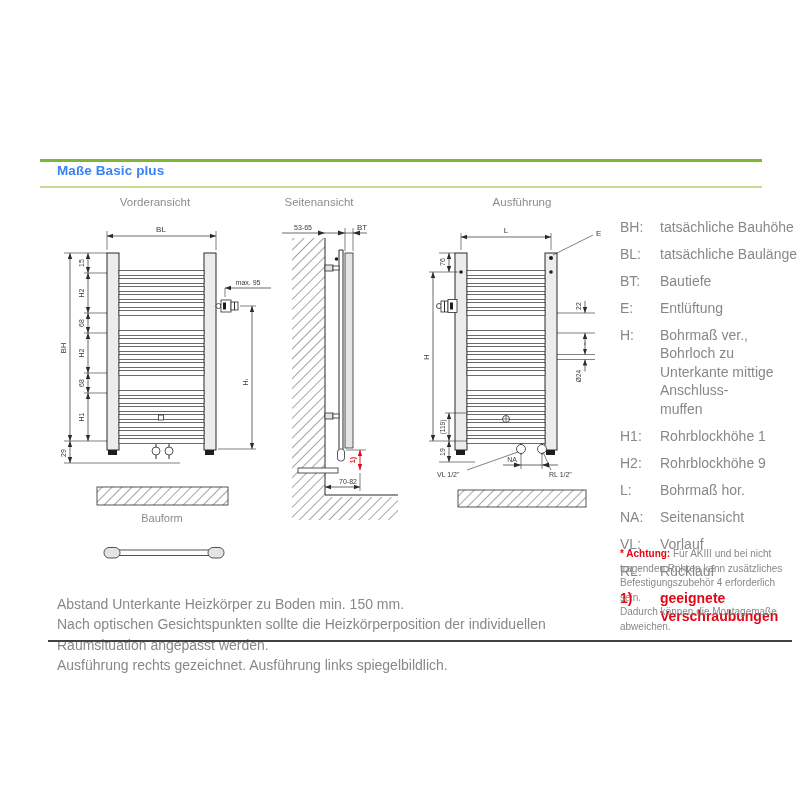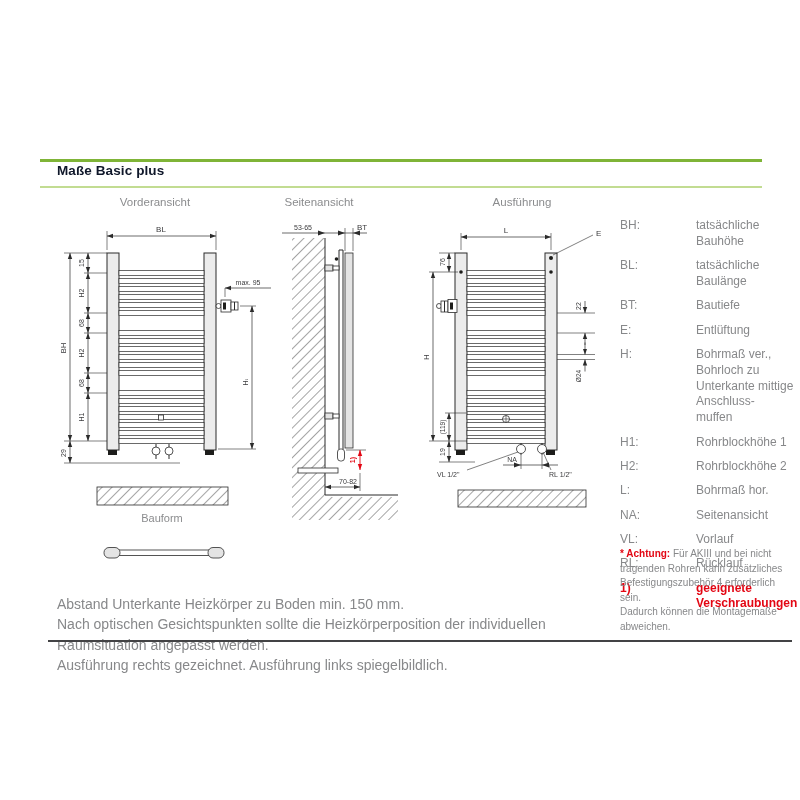--- a/index.html
+++ b/index.html
@@ -1,24 +1,24 @@
 <!DOCTYPE html>
 <html><head>
 <meta charset="utf-8">
 <style>
   html,body{margin:0;padding:0;background:#ffffff;}
   body{width:800px;height:800px;font-family:"Liberation Sans","DejaVu Sans",sans-serif;}
   .page{position:relative;width:800px;height:800px;overflow:hidden;background:#fff;}
   .abs{position:absolute;}
   .rule-top{left:40px;top:159px;width:722px;height:3px;background:#7fb437;}
   .rule-sub{left:40px;top:186px;width:722px;height:2px;background:#c2dc92;}
-  .title{left:57px;top:163px;font-size:13.5px;font-weight:bold;color:#0f172a;letter-spacing:.1px;}
+  .title{left:57px;top:163px;font-size:13.5px;font-weight:bold;color:#3b82f6;letter-spacing:.1px;}
   .view-head{top:196px;font-size:11.5px;color:#8b8c8e;transform:translateX(-50%);white-space:nowrap;}
   .legend{left:620px;top:218px;width:178px;}
-  .legend-row{display:flex;margin-bottom:8.5px;font-size:12px;line-height:1.32;color:#87888a;gap:36px;}
+  .legend-row{display:flex;margin-bottom:8.5px;font-size:14px;line-height:1.32;color:#87888a;}
   .legend-row .abbr{width:40px;flex:0 0 40px;}
   .legend-row .desc{flex:1;white-space:pre-line;}
   .legend-row.red{color:#e30613;font-weight:bold;}
   .note{left:620px;top:547px;width:178px;font-size:10px;line-height:1.45;color:#87888a;}
   .note .warn{color:#e30613;font-weight:bold;}
   .note .body{white-space:pre-line;}
   .footer{left:57px;top:594px;width:560px;font-size:14px;line-height:1.45;color:#87888a;}
   .divider{left:48px;top:640px;width:744px;height:2px;background:#434345;}
   svg{display:block;}
   svg text{font-family:"Liberation Sans","DejaVu Sans",sans-serif;fill:#3a3a3c;font-size:7.5px;}
@@ -313,21 +313,21 @@
         <span class="desc">Bohrmaß ver., Bohrloch zu
 Unterkante mittige Anschluss-
 muffen</span>
       </div>
     <div class="legend-row">
         <span class="abbr">H1:</span>
         <span class="desc">Rohrblockhöhe 1</span>
       </div>
     <div class="legend-row">
         <span class="abbr">H2:</span>
-        <span class="desc">Rohrblockhöhe 2</span>
+        <span class="desc">Rohrblockhöhe 9</span>
       </div>
     <div class="legend-row">
         <span class="abbr">L:</span>
         <span class="desc">Bohrmaß hor.</span>
       </div>
     <div class="legend-row">
         <span class="abbr">NA:</span>
         <span class="desc">Seitenansicht</span>
       </div>
     <div class="legend-row">

